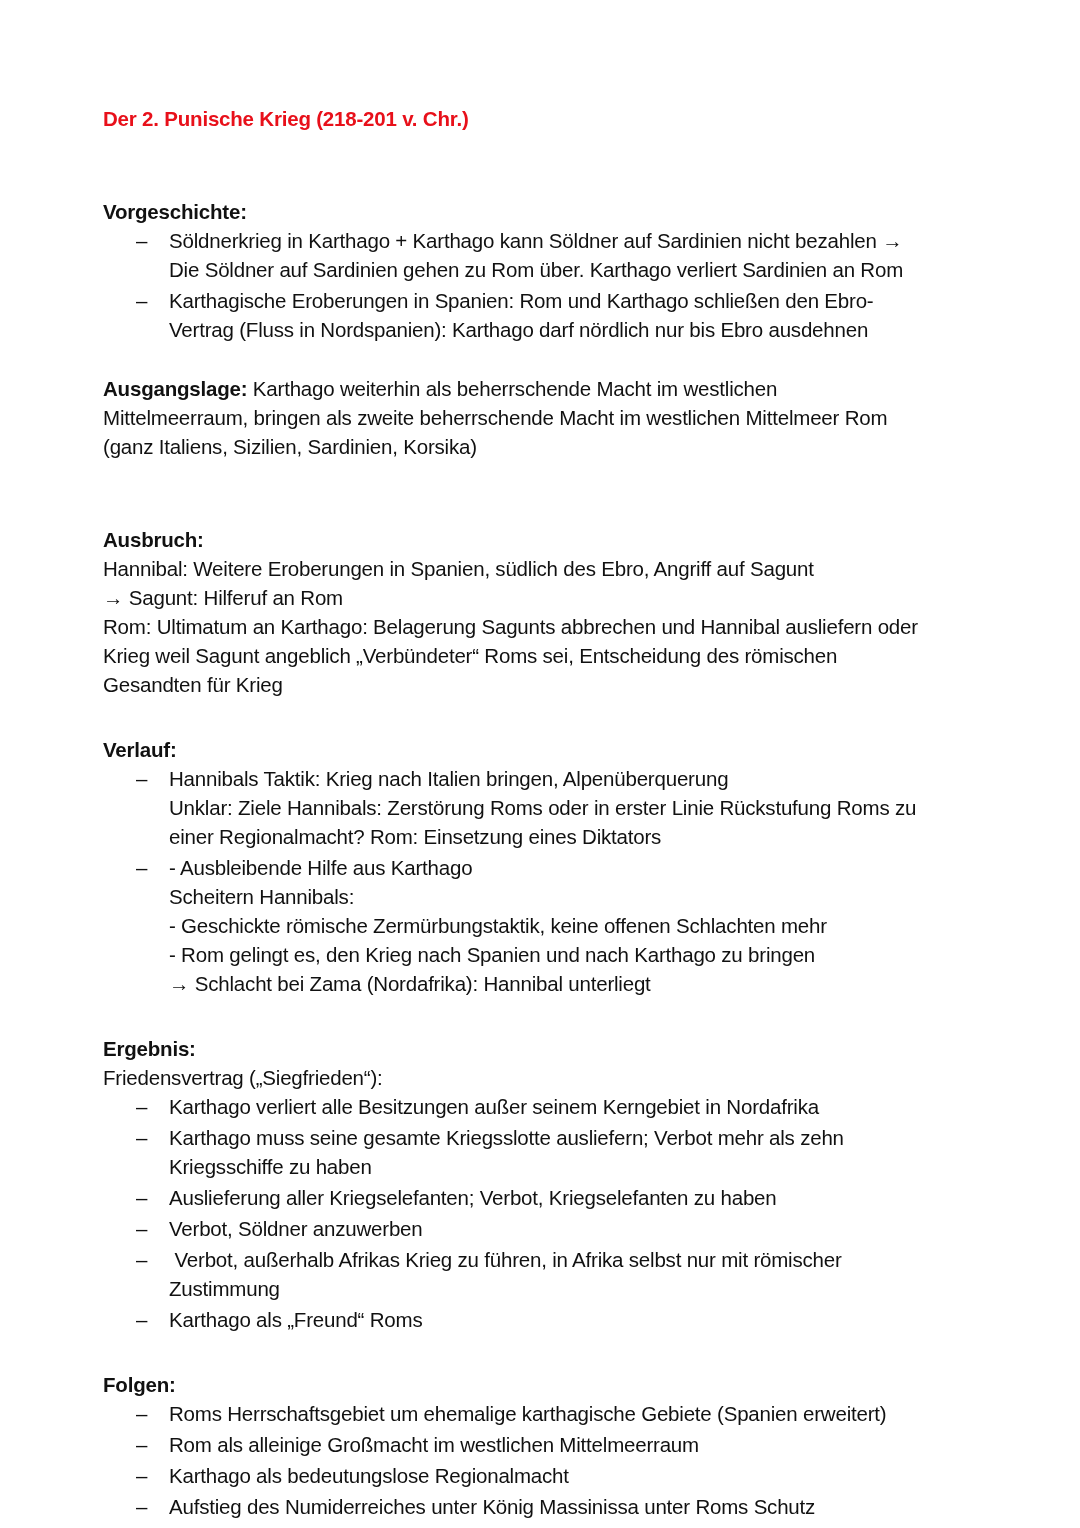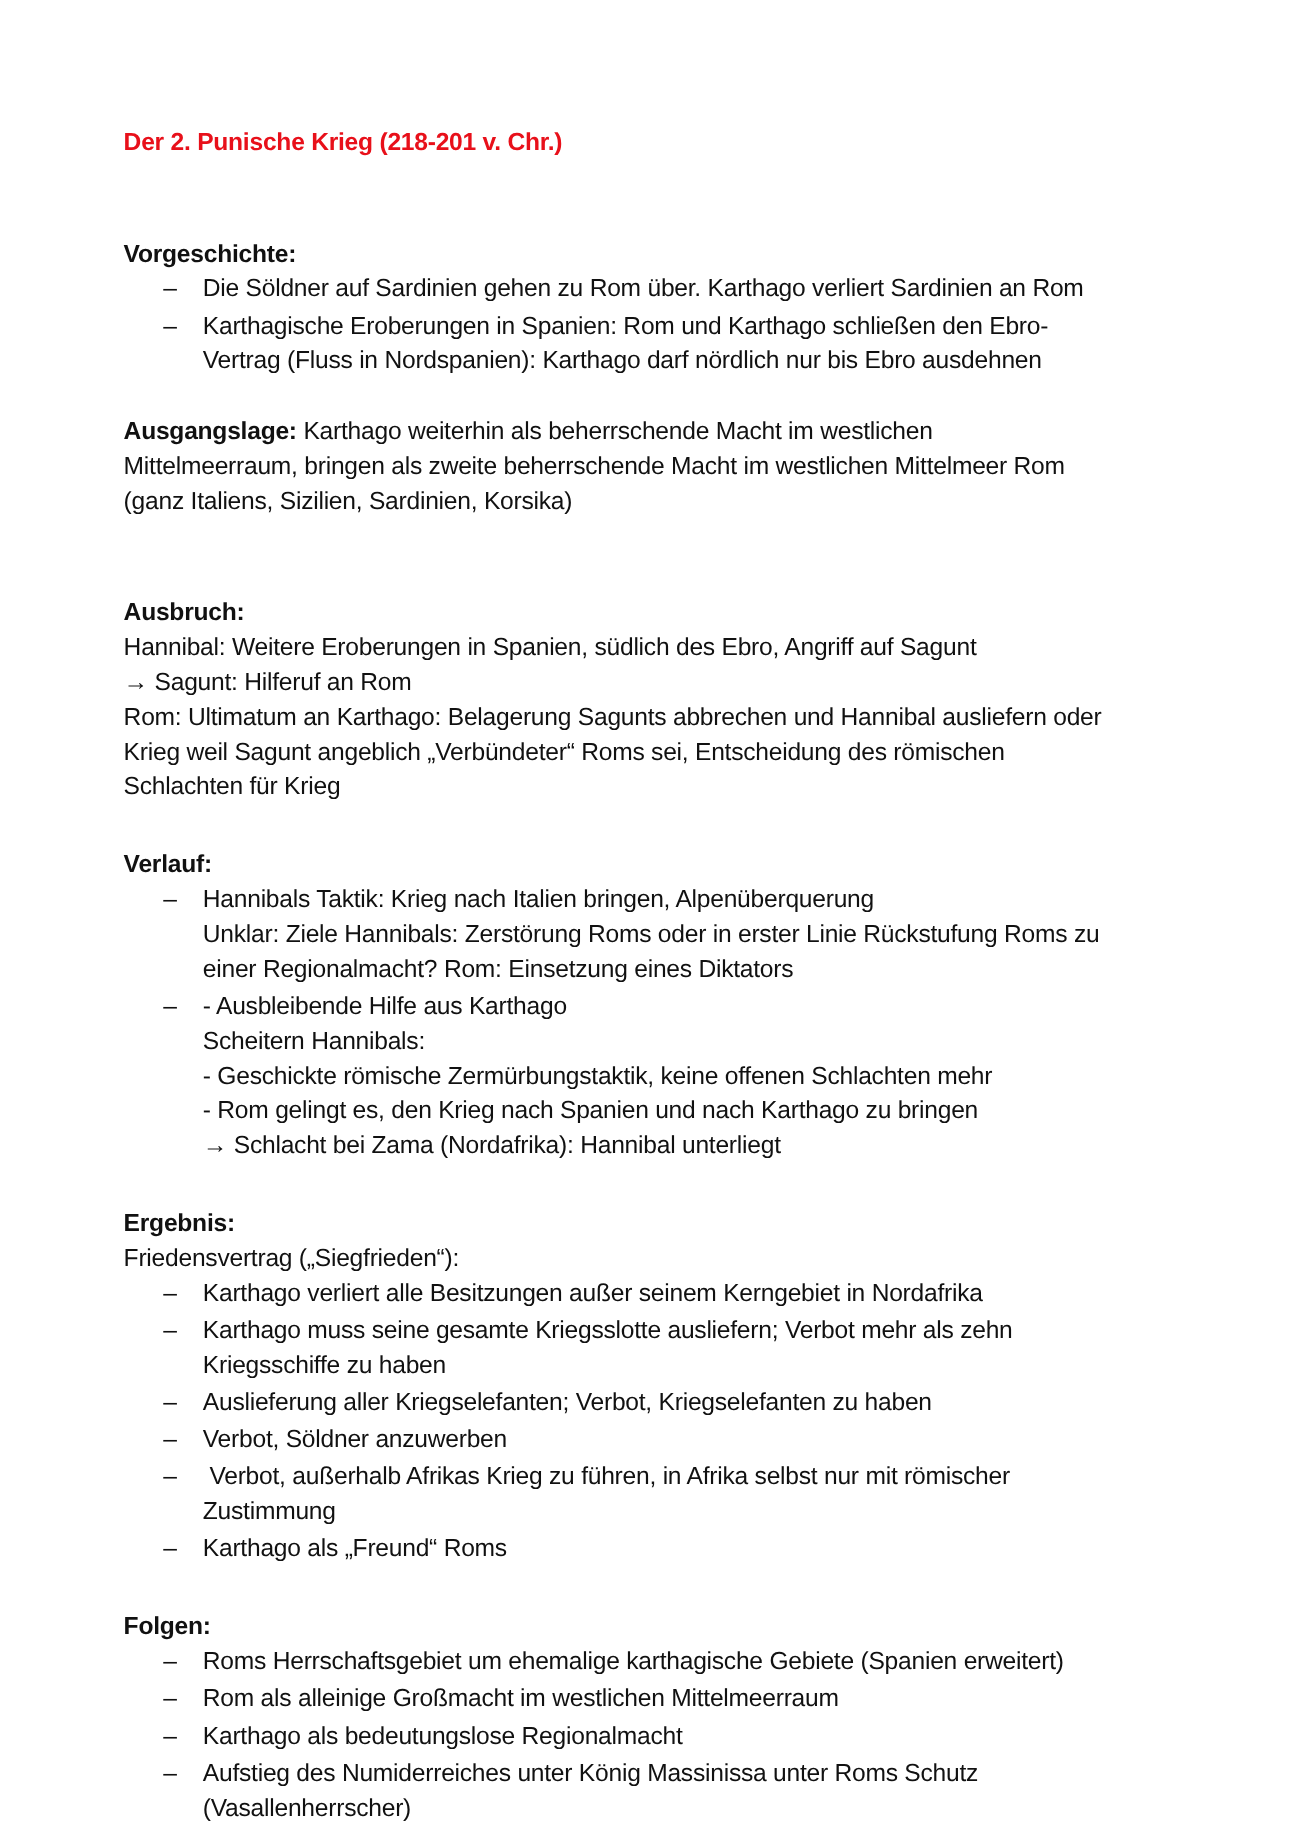--- a/index.html
+++ b/index.html
@@ -25,20 +25,21 @@
 <div class="page">
 
   <p class="title">Der 2. Punische Krieg (218-201 v. Chr.)</p>
   <div class="gap"></div>
 
   <section>
     <p class="heading">Vorgeschichte:</p>
     <ul class="dash">
       <li>
         <span class="bullet">–</span>
+        <span class="sub">Söldnerkrieg in Karthago + Karthago kann Söldner auf Sardinien nicht bezahlen →</span>
         <span class="sub">Die Söldner auf Sardinien gehen zu Rom über. Karthago verliert Sardinien an Rom</span>
       </li>
       <li>
         <span class="bullet">–</span>
         <span class="sub">Karthagische Eroberungen in Spanien: Rom und Karthago schließen den Ebro-</span>
         <span class="sub">Vertrag (Fluss in Nordspanien): Karthago darf nördlich nur bis Ebro ausdehnen</span>
       </li>
     </ul>
   </section>
   <div class="gap"></div>
@@ -49,21 +50,21 @@
     <p>(ganz Italiens, Sizilien, Sardinien, Korsika)</p>
   </section>
   <div class="gap"></div>
 
   <section>
     <p class="heading">Ausbruch:</p>
     <p>Hannibal: Weitere Eroberungen in Spanien, südlich des Ebro, Angriff auf Sagunt</p>
     <p>→ Sagunt: Hilferuf an Rom</p>
     <p>Rom: Ultimatum an Karthago: Belagerung Sagunts abbrechen und Hannibal ausliefern oder</p>
     <p>Krieg weil Sagunt angeblich „Verbündeter“ Roms sei, Entscheidung des römischen</p>
-    <p>Schlachten für Krieg</p>
+    <p>Gesandten für Krieg</p>
   </section>
 
   <section>
     <p class="heading">Verlauf:</p>
     <ul class="dash">
       <li>
         <span class="bullet">–</span>
         <span class="sub">Hannibals Taktik: Krieg nach Italien bringen, Alpenüberquerung</span>
         <span class="sub">Unklar: Ziele Hannibals: Zerstörung Roms oder in erster Linie Rückstufung Roms zu</span>
         <span class="sub">einer Regionalmacht? Rom: Einsetzung eines Diktators</span>

